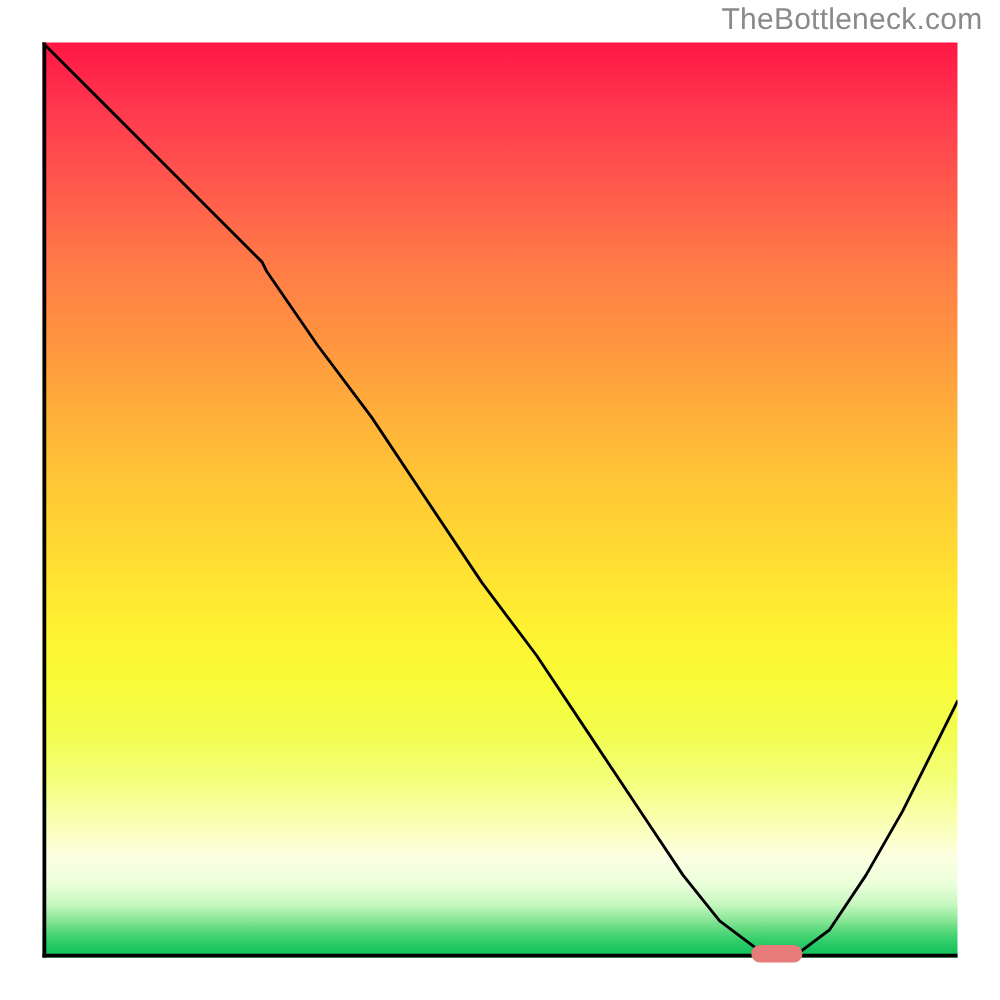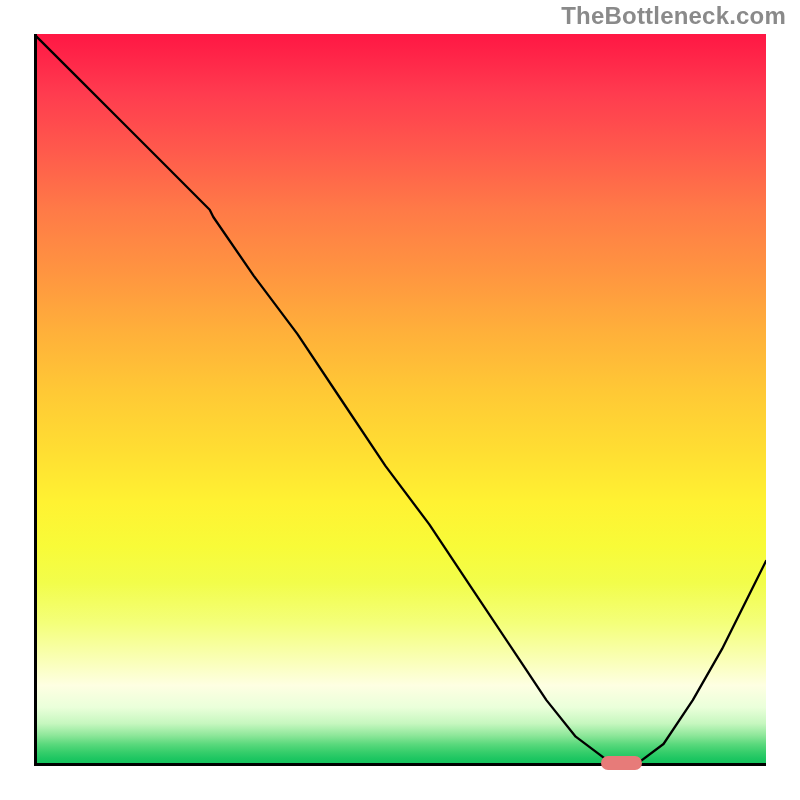--- a/index.html
+++ b/index.html
@@ -14,21 +14,21 @@
   .wrap {
     position: relative;
     width: 800px;
     height: 800px;
   }
   .watermark {
     position: absolute;
     top: 2px;
     right: 14px;
     font-size: 24px;
-    font-weight: 700;
+    font-weight: 400;
     color: #8a8a8a;
     letter-spacing: 0.2px;
     z-index: 10;
   }
   .plot {
     position: absolute;
     left: 34px;
     top: 34px;
     width: 732px;
     height: 732px;

